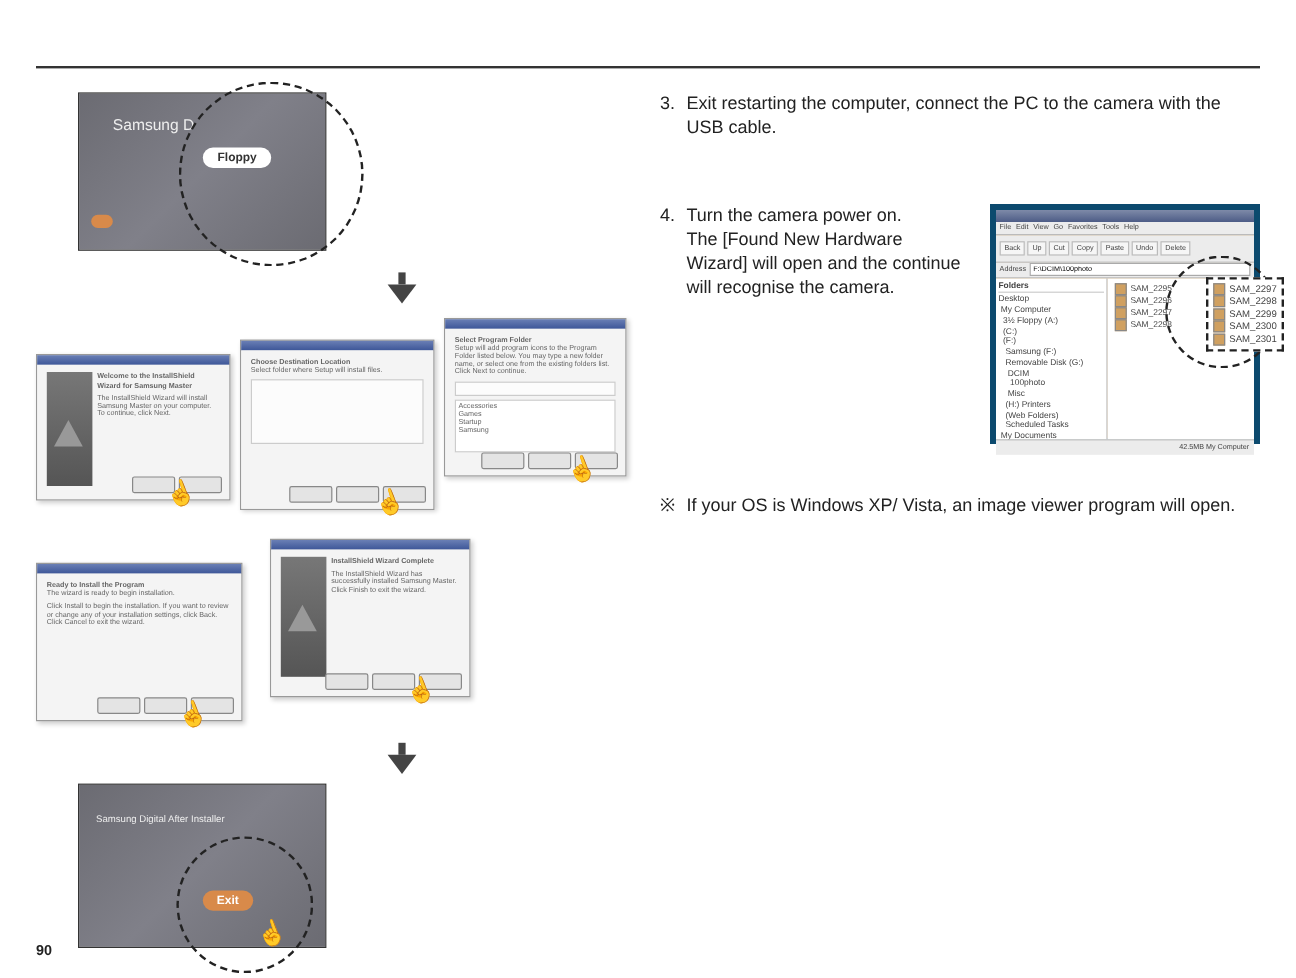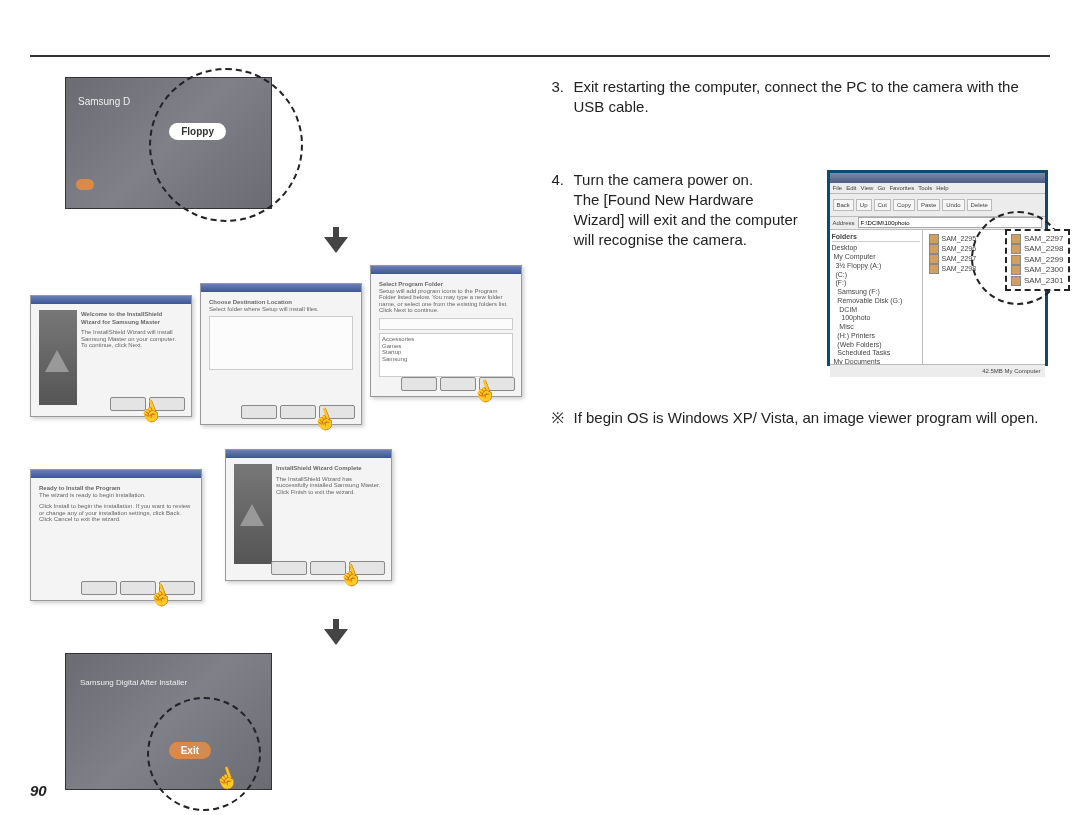--- a/index.html
+++ b/index.html
@@ -150,21 +150,21 @@
   .step { display:flex; gap:6px; margin-bottom: 22px; }
   .step-num { min-width: 16px; }
   .step-text { flex:1; }
   .note-sym { font-size: 15px; }
   .step4area { display:flex; gap:18px; align-items:flex-start; }
 
   
   .explorer {
     width: 215px;
     height: 190px;
-    border: 3px solid #0c4a6e;
+    border: 5px solid #0c4a6e;
     background:#a16207;
     position: relative;
     font-size: 7px;
     color:#444;
   }
   .explorer .titlebar { height:10px; background:linear-gradient(#7e8aa8,#4d5c86); }
   .explorer .toolbar {
     height:22px; border-bottom:1px solid #bbb;
     display:flex; align-items:center; gap:2px; padding:0 3px;
     background:#ececec;
@@ -216,42 +216,41 @@
     padding:3px 4px;
     font-size:8px;
     line-height:1.3;
   }
   .fileico { display:inline-block; width:8px; height:8px; background:#d0a060; border:1px solid #888; margin-right:3px; vertical-align:middle;}
 
   .page-num {
     position:absolute;
     left:30px;
     bottom:16px;
-    font-size:15px;
+    font-size:12px;
     font-weight:bold;
-    font-style:italic;
   }
 
   .tiny { font-size:6px; line-height:1.1; color:#666; }
   .greybox {
     background:#fcfcfc; border:1px solid #ccc; height:30px; margin-top:4px;
   }
 </style>
 </head>
 <body>
 
 <div class="page">
   <hr class="title-rule">
 
   <div class="content">
 
     <div class="left-col">
 
       <div id="inst1" class="installer">
-        <div style="position:absolute; left:12px; top:18px; font-size:10px;">Samsung D</div>
+        <div style="position:absolute; left:28px; top:18px; font-size:13px;">Samsung D</div>
         <div class="circle"></div>
         <div style="position:absolute; right:45px; top:45px;">
           <span class="pill">Floppy</span>
         </div>
         <div style="position:absolute; left:10px; bottom:18px;">
           <span class="pill orange" style="font-size:7px; padding:2px 8px;">&nbsp;</span>
         </div>
       </div>
 
       <div style="height:150px;"></div>
@@ -378,21 +377,21 @@
         <div class="step-num">3.</div>
         <div class="step-text">Exit restarting the computer, connect the PC to the camera with the USB cable.</div>
       </div>
 
       <div style="height:30px;"></div>
 
       <div class="step">
         <div class="step-num">4.</div>
         <div class="step4area">
           <div style="width:235px; white-space:pre-line;" class="step-text">Turn the camera power on.
-The [Found New Hardware Wizard] will exit and the computer will recognise the camera.</div>
+The [Found New Hardware Wizard] will open and the continue will recognise the camera.</div>
 
           <div class="explorer">
             <div class="titlebar"></div>
             <div style="font-size:6px; padding:1px 3px; background:#ececec; border-bottom:1px solid #bbb;" id="exp-menubar"><span style="margin-right: 4px;">File</span><span style="margin-right: 4px;">Edit</span><span style="margin-right: 4px;">View</span><span style="margin-right: 4px;">Go</span><span style="margin-right: 4px;">Favorites</span><span style="margin-right: 4px;">Tools</span><span style="margin-right: 4px;">Help</span></div>
             <div class="toolbar" id="exp-toolbar">
                 <span>Back</span>
                 <span>Up</span>
                 <span>Cut</span>
                 <span>Copy</span>
                 <span>Paste</span>
@@ -440,20 +439,20 @@
                 <div><span class="fileico"></span>SAM_2301</div>
               </div>
           </div>
         </div>
       </div>
 
       <div style="height:20px;"></div>
 
       <div class="step">
         <div class="step-num note-sym">※</div>
-        <div class="step-text">If begin OS is Windows XP/ Vista, an image viewer program will open.</div>
+        <div class="step-text">If your OS is Windows XP/ Vista, an image viewer program will open.</div>
       </div>
 
     </div>
   </div>
 </div>
 
 <div class="page-num">90</div>
 
 </body></html>

